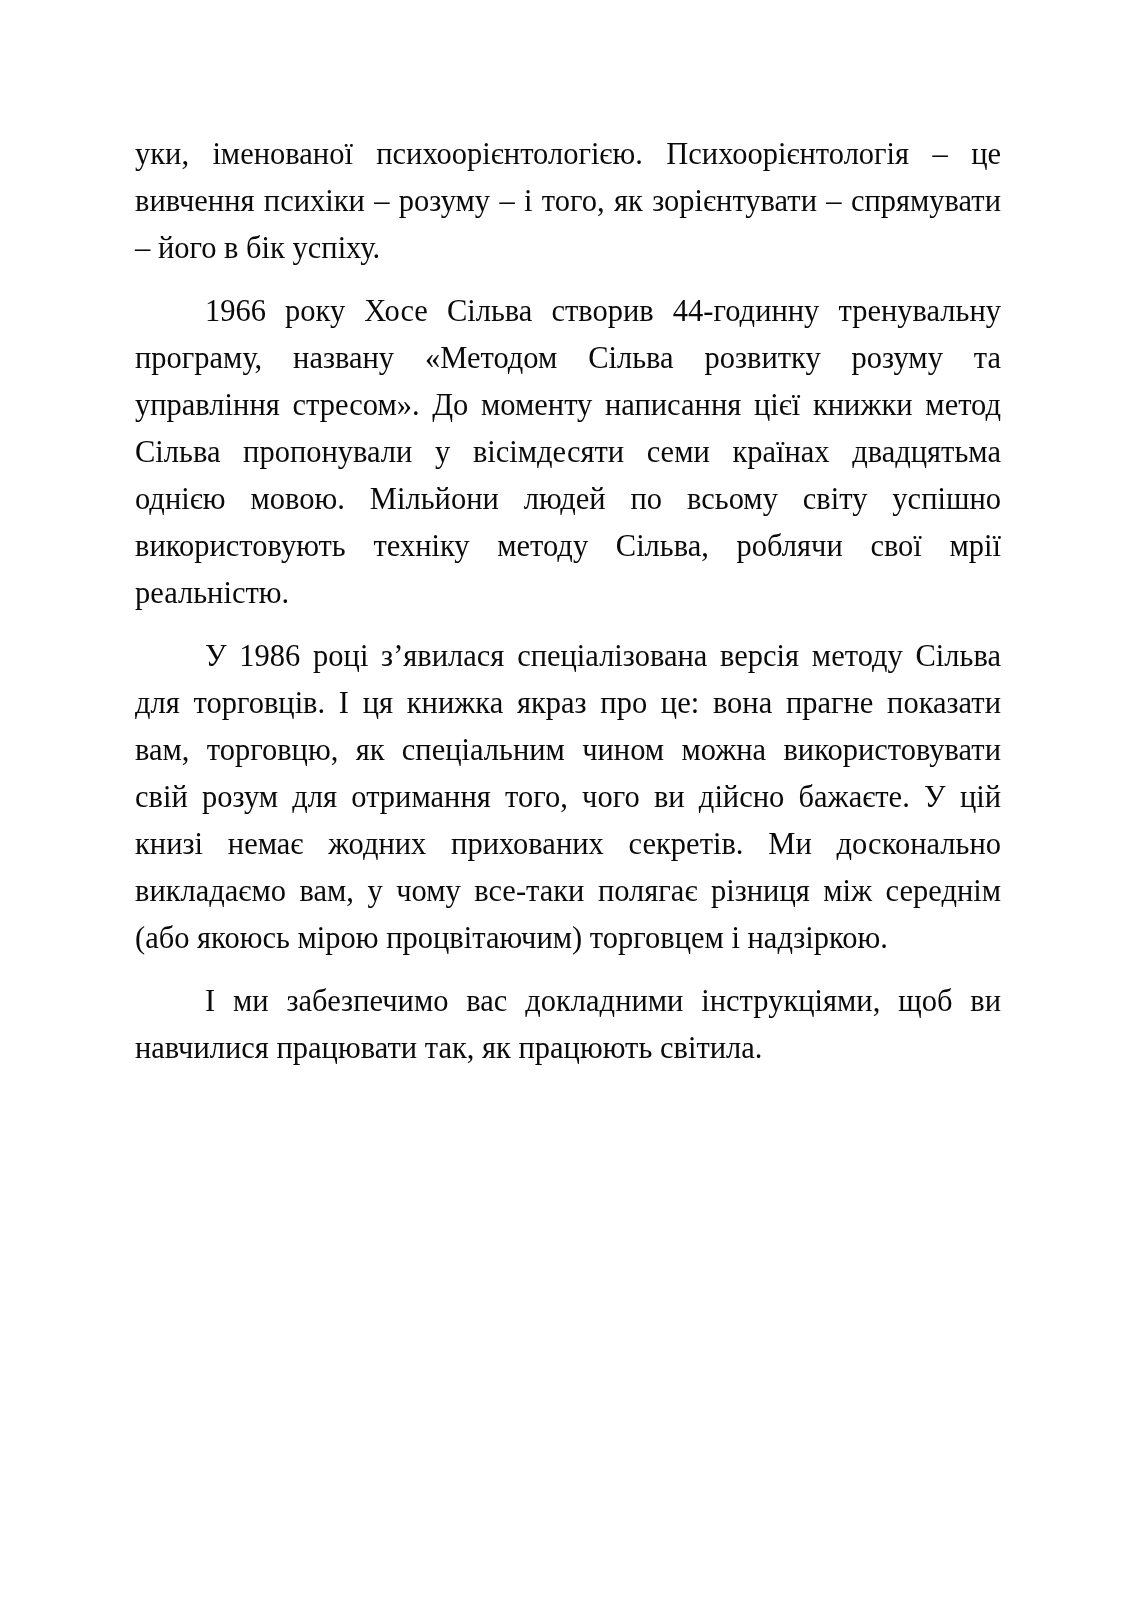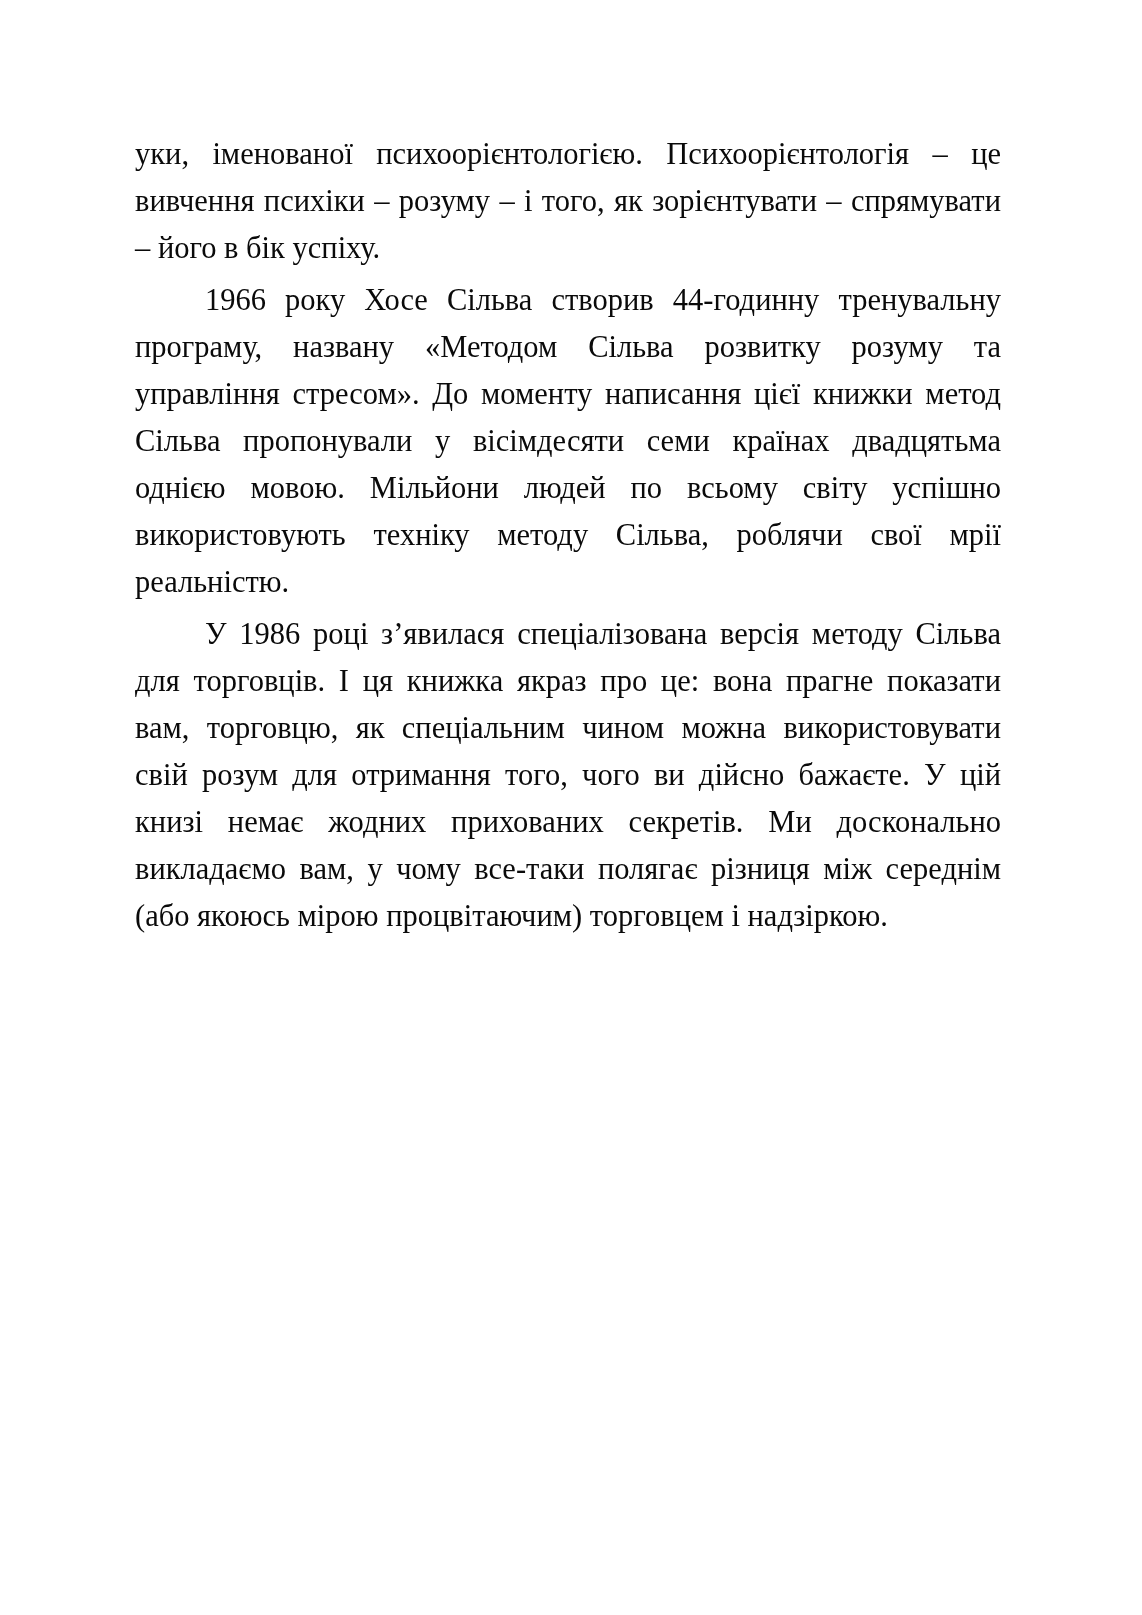--- a/index.html
+++ b/index.html
@@ -31,21 +31,21 @@
     text-justify: inter-word;
     text-indent: 70px;
     color: #0a0a0a;
     -webkit-hyphens: none;
     hyphens: none;
   }
   .para.continued {
     text-indent: 0;
   }
   .para + .para {
-    margin-top: 5px;
+    margin-top: 16px;
   }
   .page-number {
     position: absolute;
     left: 0;
     right: 0;
     top: 1468px;
     text-align: center;
     font-size: 29px;
     line-height: 34px;
     color: #0a0a0a;
@@ -54,17 +54,18 @@
 </style>
 </head>
 <body>
 
 <div class="page">
 
   <div class="text-block">
     <p class="para continued">уки, іменованої психоорієнтологією. Психоорієнтологія – це вивчення психіки – розуму – і того, як зорієнтувати – спрямувати – його в бік успіху.</p>
     <p class="para">1966 року Хосе Сільва створив 44-годинну тренувальну програму, названу «Методом Сільва розвитку розуму та управління стресом». До моменту написання цієї книжки метод Сільва пропонували у вісімдесяти семи країнах двадцятьма однією мовою. Мільйони людей по всьому світу успішно використовують техніку методу Сільва, роблячи свої мрії реальністю.</p>
     <p class="para">У 1986 році з’явилася спеціалізована версія методу Сільва для торговців. І ця книжка якраз про це: вона прагне показати вам, торговцю, як спеціальним чином можна використовувати свій розум для отримання того, чого ви дійсно бажаєте. У цій книзі немає жодних прихованих секретів. Ми досконально викладаємо вам, у чому все-таки полягає різниця між середнім (або якоюсь мірою процвітаючим) торговцем і надзіркою.</p>
+    <p class="para">І ми забезпечимо вас докладними інструкціями, щоб ви навчилися працювати так, як працюють світила.</p>
   </div>
 
   <div class="page-number">7</div>
 
 </div>
 
 </body></html>

